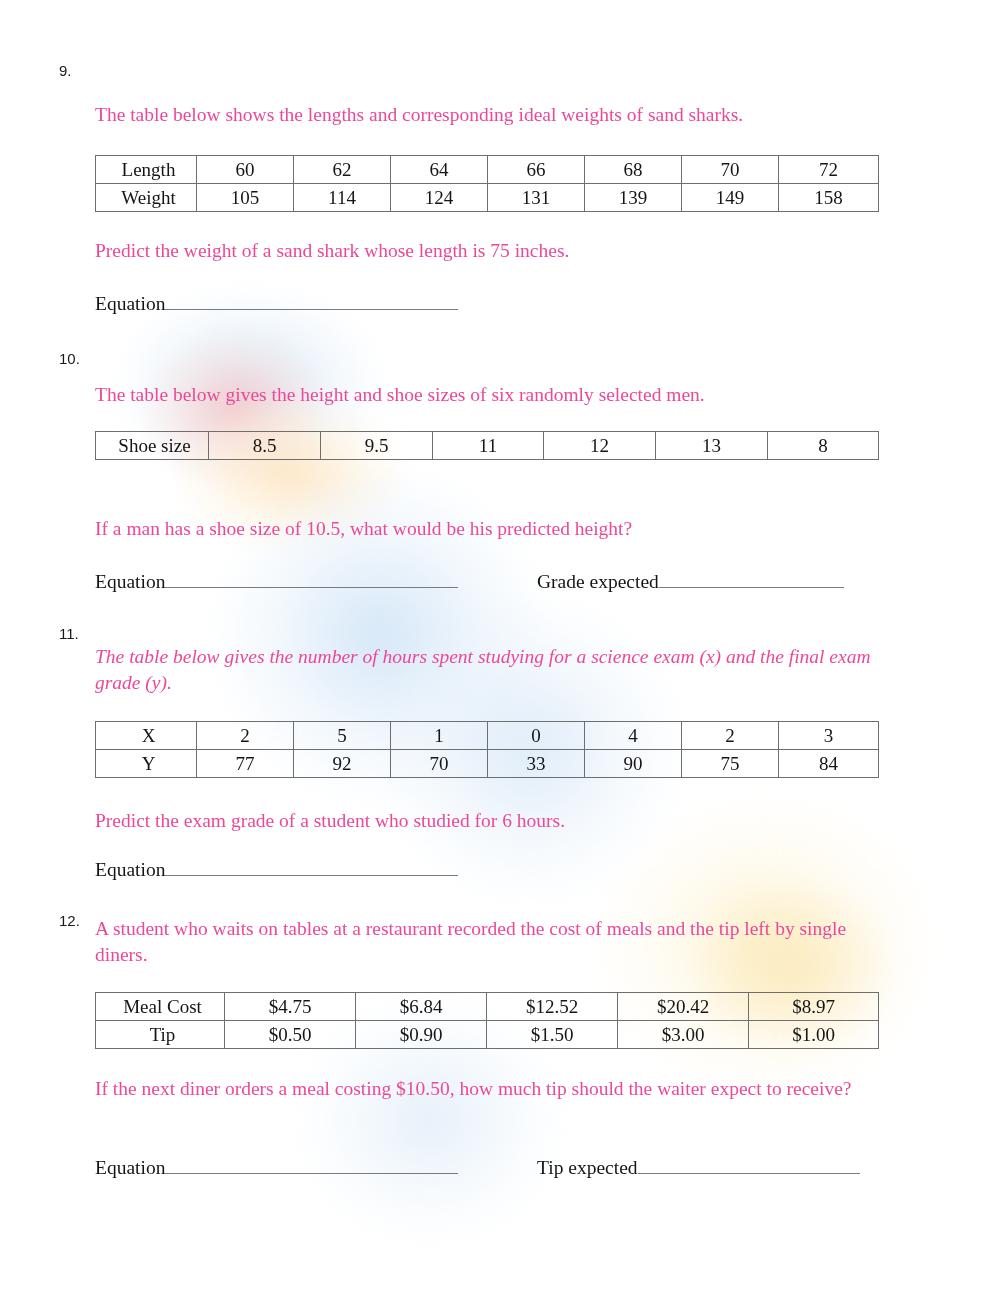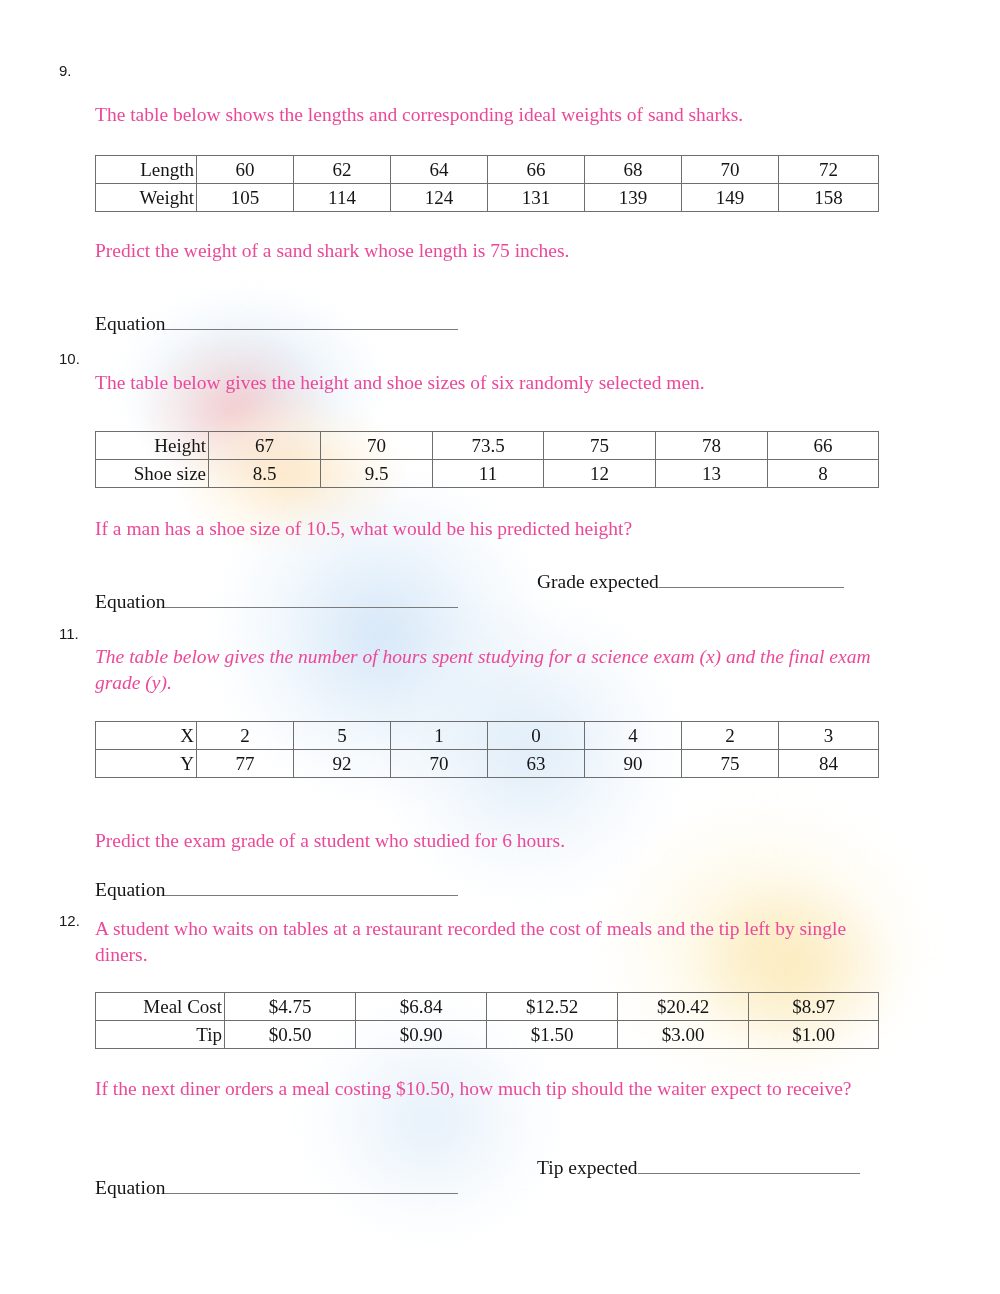--- a/index.html
+++ b/index.html
@@ -103,21 +103,21 @@
     border: 1px solid #6e6e6e;
     height: 25px;
     font-size: 19px;
     line-height: 22px;
     color: #151515;
     text-align: center;
     padding: 1px 2px;
     background: transparent;
   }
   table.dt td.lbl {
-    text-align: right;
+    text-align: center;
     padding-left: 7px;
   }
 
   
   .answers {
     position: relative;
     height: 30px;
     width: 783px;
   }
   .ansblk { position: absolute; top: 0; display: flex; align-items: baseline; }
@@ -125,21 +125,21 @@
     font-size: 19.5px;
     line-height: 24px;
     color: #151515;
     white-space: nowrap;
   }
   .ansblk .arule {
     display: inline-block;
     border-bottom: 1.4px solid #7b7b7b;
     height: 17px;
   }
-  .ansblk.left { left: 0px; margin-top: 20px; }
+  .ansblk.left { left: 0px; }
   .ansblk.right { left: 442px; }
 </style>
 </head>
 <body>
 
 <div class="wm" id="wm-blue-top"></div>
 <div class="wm" id="wm-pink"></div>
 <div class="wm" id="wm-peach"></div>
 <div class="wm" id="wm-blue-mid"></div>
 <div class="wm" id="wm-blue-low"></div>
@@ -203,46 +203,37 @@
           <span class="alabel">Equation</span>
           <span class="arule" style="width:293px;"></span>
         </div>
       </div>
     </div>
   </div>
 
   <div class="problem">
     <div class="qnum" style="top:350px;text-align:center;">10.</div>
 
-    <div class="body-area" style="top:370px;">
+    <div class="body-area" style="top:382px;">
       <div class="prompt">The table below gives the height and shoe sizes of six randomly selected men.</div>
     </div>
 
     <div class="body-area" style="top:431px;">
       <table class="dt">
         <colgroup>
           <col style="width:113px">
             <col style="width:112px">
             <col style="width:112px">
           <col style="width:111px">
             <col style="width:112px">
             <col style="width:112px">
             <col style="width:111px">
         </colgroup>
         <tbody>
           <tr>
-            <td class="lbl">Height</td>
-            <td>67</td>
-            <td>70</td>
-            <td>73.5</td>
-            <td>75</td>
-            <td>78</td>
-            <td>66</td>
-          </tr>
-          <tr>
             <td class="lbl">Shoe size</td>
             <td>8.5</td>
             <td>9.5</td>
             <td>11</td>
             <td>12</td>
             <td>13</td>
             <td>8</td>
           </tr>
         </tbody>
       </table>
@@ -294,30 +285,30 @@
             <td>0</td>
             <td>4</td>
             <td>2</td>
             <td>3</td>
           </tr>
           <tr>
             <td class="lbl">Y</td>
             <td>77</td>
             <td>92</td>
             <td>70</td>
-            <td>63</td>
+            <td>33</td>
             <td>90</td>
             <td>75</td>
             <td>84</td>
           </tr>
         </tbody>
       </table>
     </div>
 
-    <div class="body-area" style="top:828px;">
+    <div class="body-area" style="top:808px;">
       <div class="prompt">Predict the exam grade of a student who studied for 6 hours.</div>
     </div>
 
     <div class="body-area" style="top:858px;">
       <div class="answers">
         <div class="ansblk left">
           <span class="alabel">Equation</span>
           <span class="arule" style="width:293px;"></span>
         </div>
       </div>

